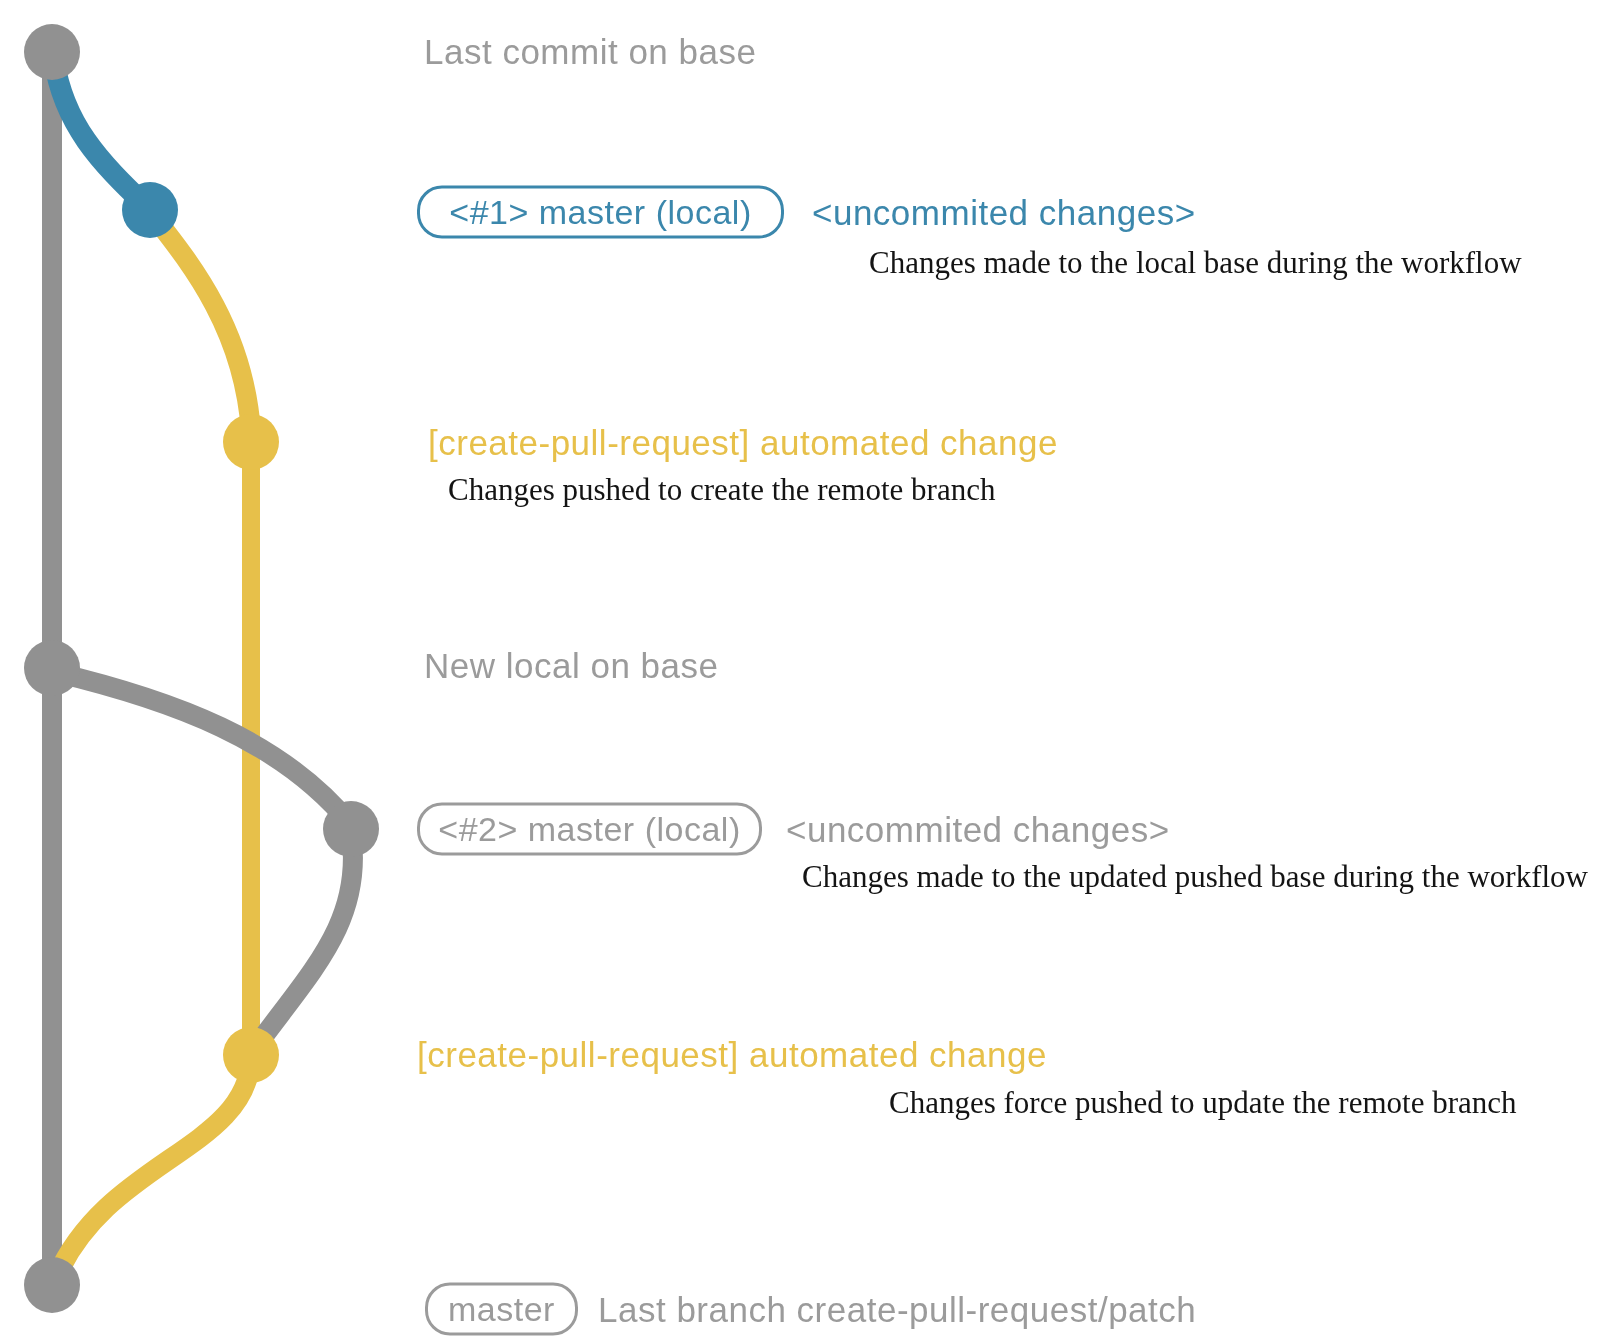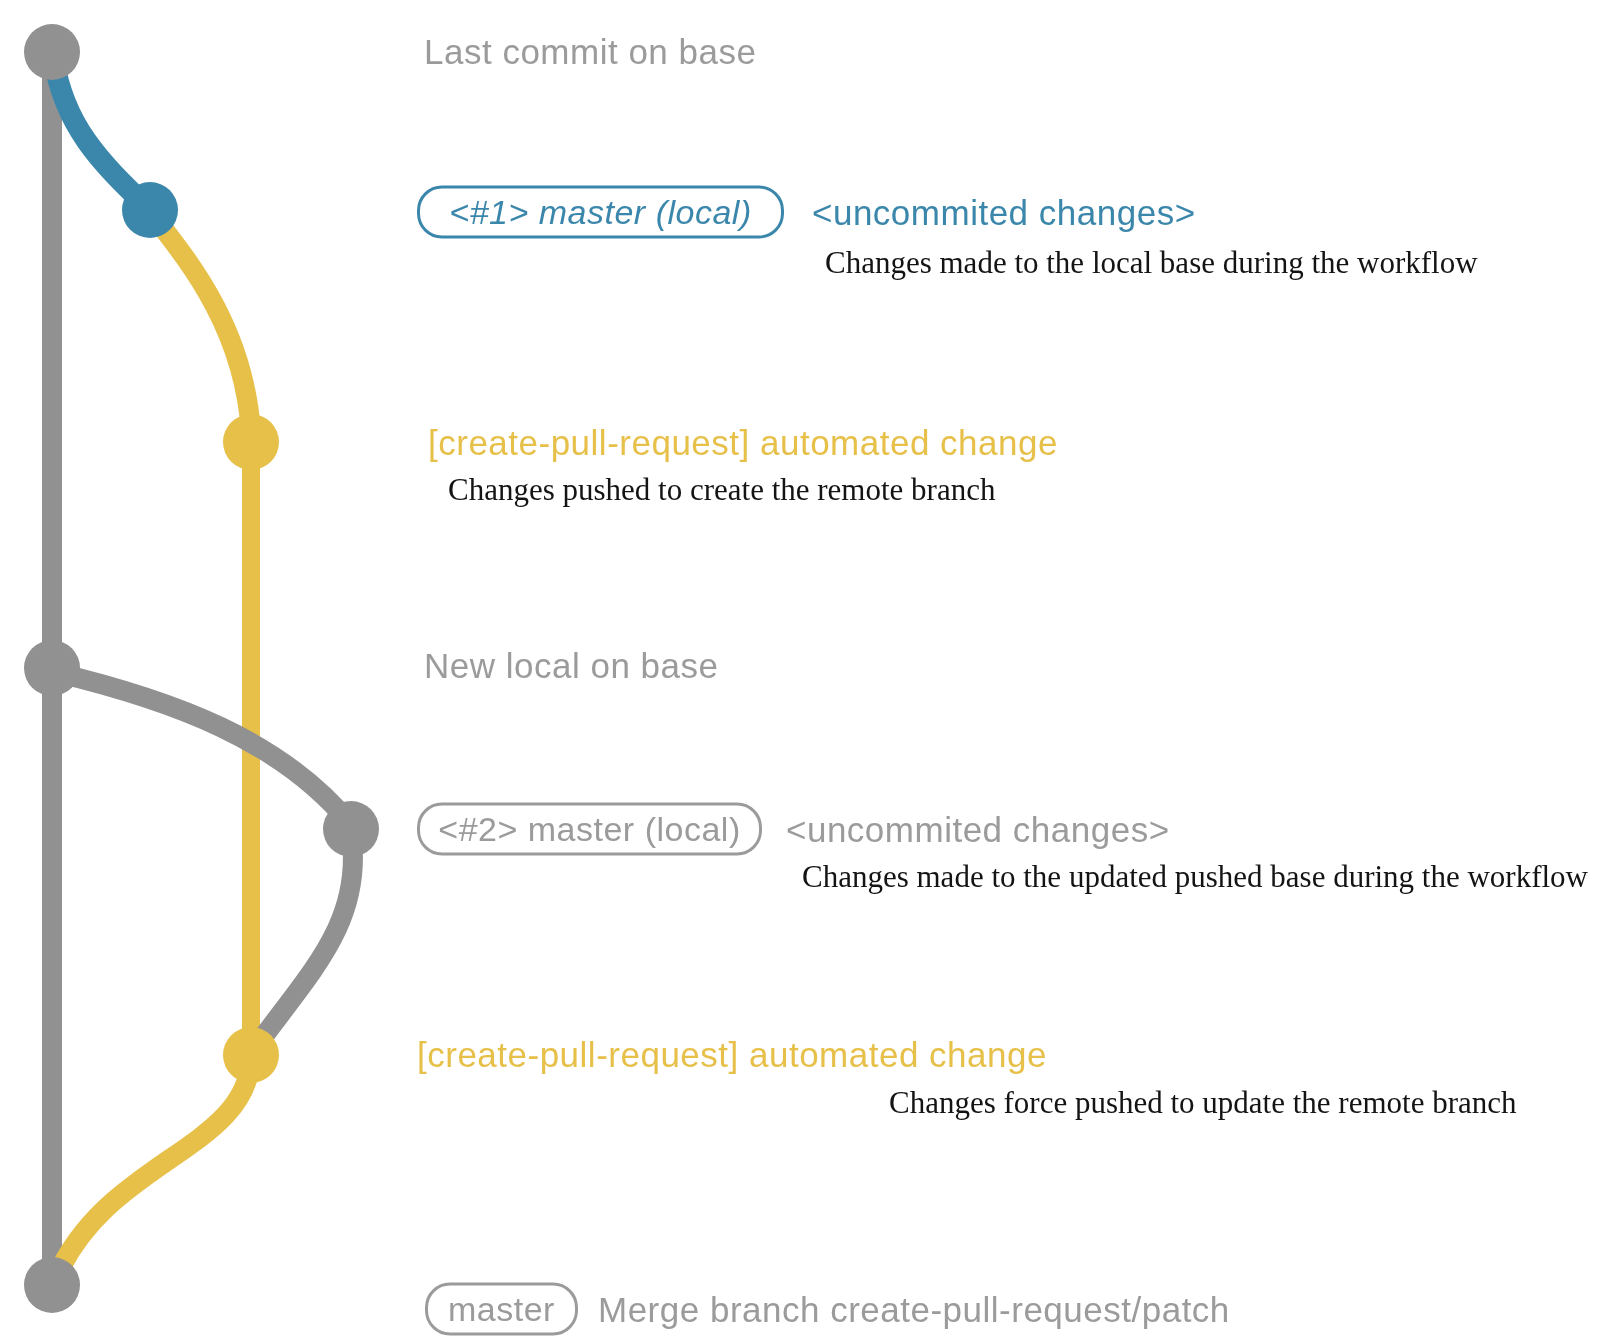--- a/index.html
+++ b/index.html
@@ -93,24 +93,24 @@
     <circle cx="339" cy="829" r="28" fill="var(--graph-gray)"></circle>
     <circle cx="239" cy="1055" r="28" fill="var(--yellow)"></circle>
     <circle cx="40" cy="1285" r="28" fill="var(--graph-gray)"></circle>
   </svg>
 
   <div class="row vcenter" style="left:412px; top:52px;">
     <span class="lbl-gray">Last commit on base</span>
   </div>
 
   <div class="row vcenter" style="left:405px; top:212px;">
-    <span class="badge badge-blue" style="width:367px; margin-right:28px;font-style:italic;">&lt;#1&gt; master (local)</span>
+    <span class="badge badge-blue" style="width:367px; margin-right:28px;">&lt;#1&gt; master (local)</span>
     <span class="lbl-blue">&lt;uncommited changes&gt;</span>
   </div>
-  <div class="desc vcenter" style="left:813px; top:263px;">Changes made to the local base during the workflow</div>
+  <div class="desc vcenter" style="left:857px; top:263px;">Changes made to the local base during the workflow</div>
 
   <div class="row vcenter" style="left:416px; top:443px;">
     <span class="lbl-yellow">[create-pull-request] automated change</span>
   </div>
   <div class="desc vcenter" style="left:436px; top:490px;">Changes pushed to create the remote branch</div>
 
   <div class="row vcenter" style="left:412px; top:666px;">
     <span class="lbl-gray">New local on base</span>
   </div>
 
@@ -120,16 +120,16 @@
   </div>
   <div class="desc vcenter" style="left:790px; top:877px;">Changes made to the updated pushed base during the workflow</div>
 
   <div class="row vcenter" style="left:405px; top:1055px;">
     <span class="lbl-yellow">[create-pull-request] automated change</span>
   </div>
   <div class="desc vcenter" style="left:877px; top:1103px;">Changes force pushed to update the remote branch</div>
 
   <div class="row vcenter" style="left:413px; top:1309px;">
     <span class="badge badge-gray" style="width:153px; margin-right:20px;">master</span>
-    <span class="lbl-gray">Merge branch create-pull-request/patch</span>
+    <span class="lbl-gray">Last branch create-pull-request/patch</span>
   </div>
 
 </div>
 
 </body></html>

